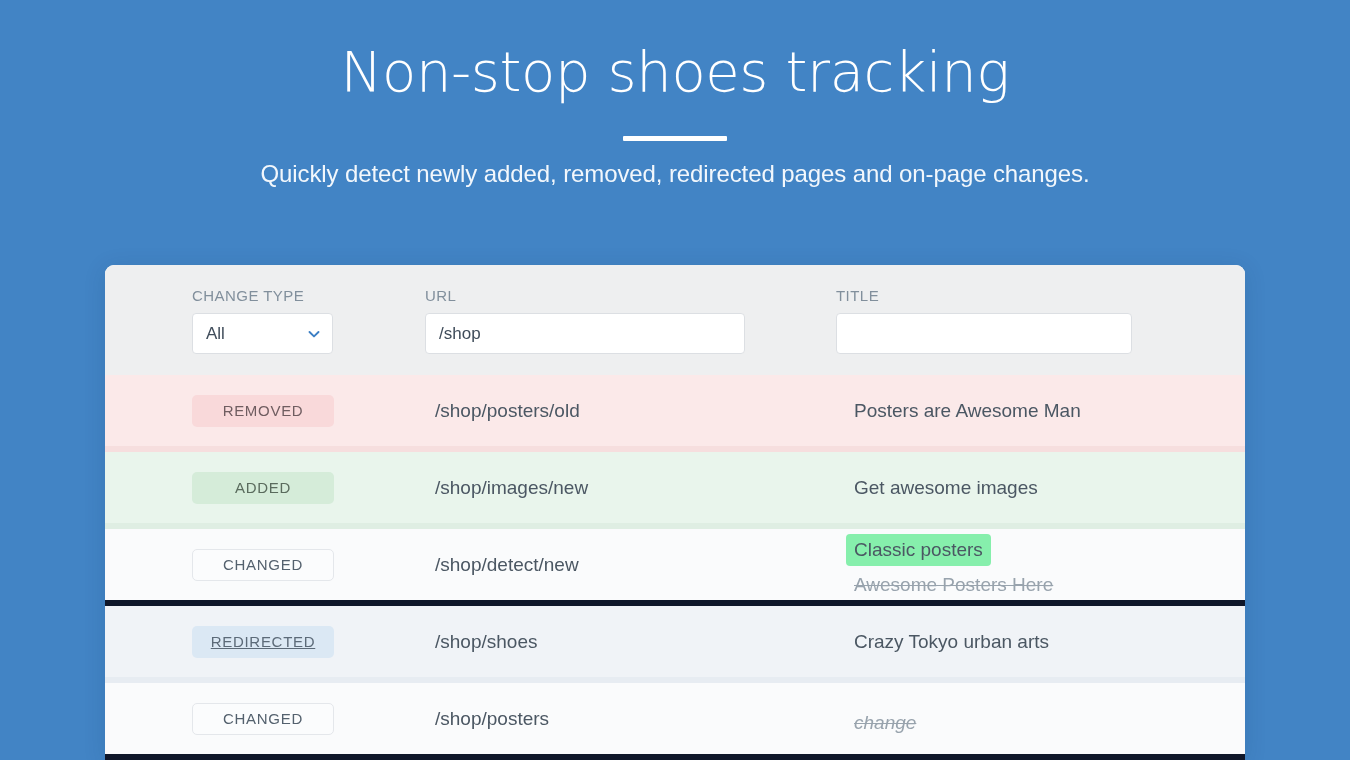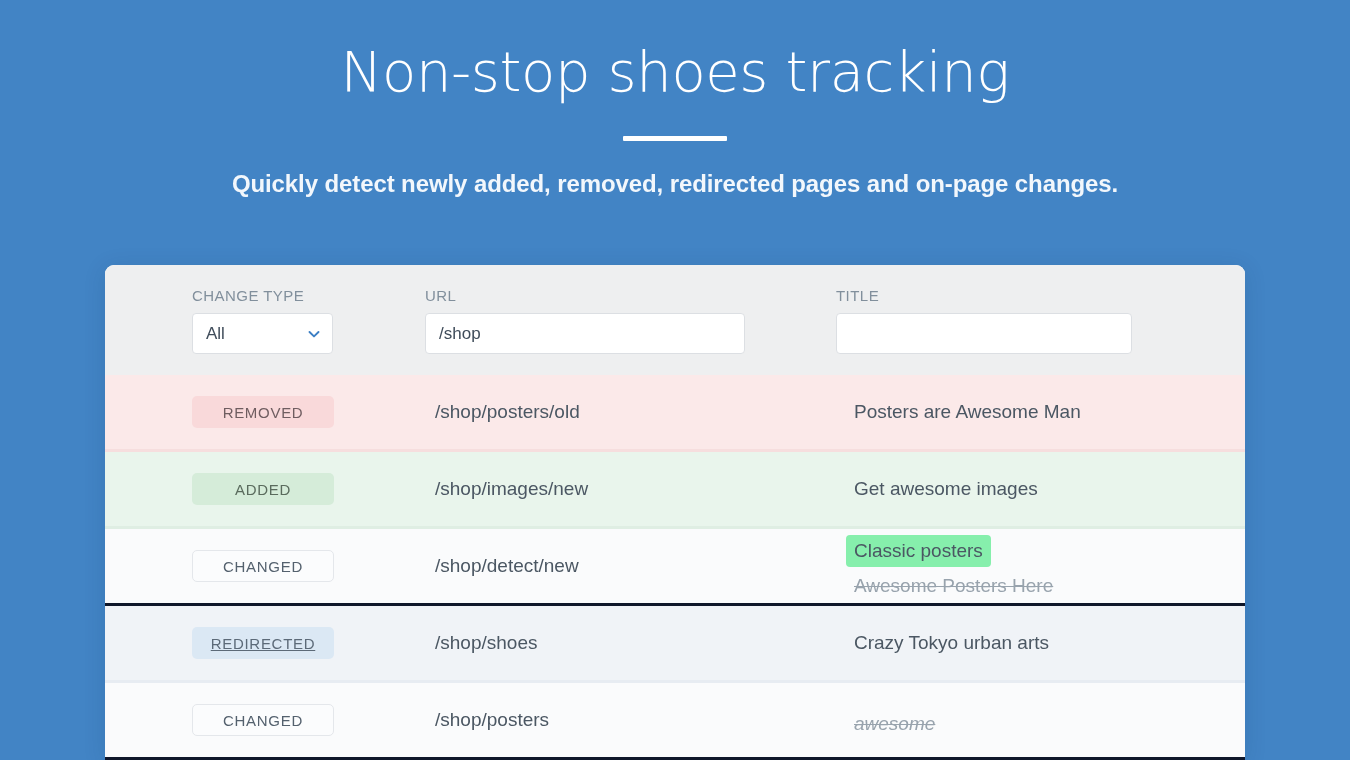--- a/index.html
+++ b/index.html
@@ -34,23 +34,23 @@
 
   .hero-rule {
     width: 104px;
     height: 5px;
     background: #ffffff;
     border-radius: 1px;
     margin: 34px auto 0 auto;
   }
 
   .hero-sub {
-    margin-top: 29px;
+    margin-top: 19px;
     font-size: 24px;
-    font-weight: 700;
+    font-weight: 400;
     color: #f2f7fc;
     letter-spacing: -0.1px;
   }
 
   
   .card-wrap {
     position: absolute;
     left: 105px;
     top: 265px;
     width: 1140px;
@@ -124,21 +124,21 @@
     display: block;
   }
 
   
   .rows { width: 100%; }
 
   .row {
     display: flex;
     align-items: center;
     min-height: 77px;
-    border-bottom: 3px solid #0f172a;
+    border-bottom: 6px solid #0f172a;
     position: relative;
   }
 
   .row.removed    { background: #fbe9e9; border-bottom-color: #f6dede; }
   .row.added      { background: #e9f5ec; border-bottom-color: #dfeee3; }
   .row.changed    { background: #fafbfc; }
   .row.redirected { background: #f0f3f7; border-bottom-color: #e7ecf2; }
 
   .cell-type {
     width: 330px;
@@ -264,19 +264,19 @@
           <div class="cell-type"><span class="badge b-redirected">Redirected</span></div>
           <div class="cell-url">/shop/shoes</div>
           <div class="cell-title">
             <span class="title-stack"><span class="title-plain">Crazy Tokyo urban arts</span></span>
           </div>
         </div>
         <div class="row changed">
           <div class="cell-type"><span class="badge b-changed">Changed</span></div>
           <div class="cell-url">/shop/posters</div>
           <div class="cell-title">
-            <span class="title-stack"><span class="title-old is-missing">awesome</span></span>
+            <span class="title-stack"><span class="title-old is-missing">change</span></span>
           </div>
         </div>
       </div>
 
   </div>
 </div>
 
 </body></html>

